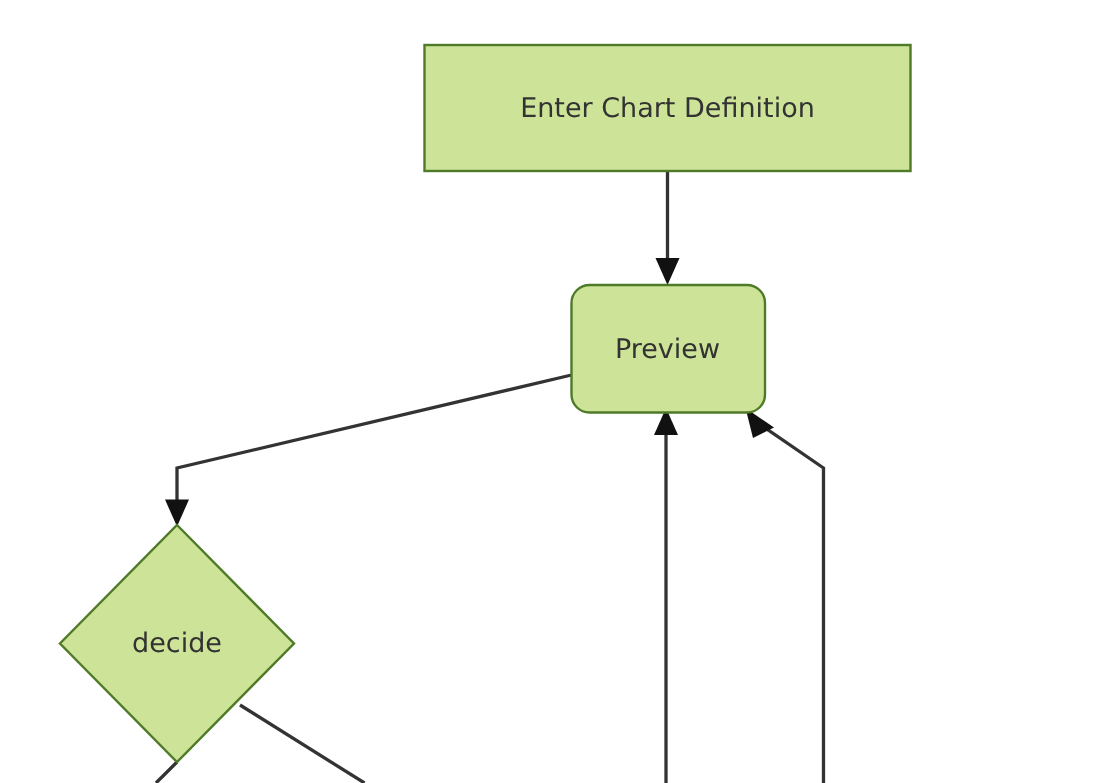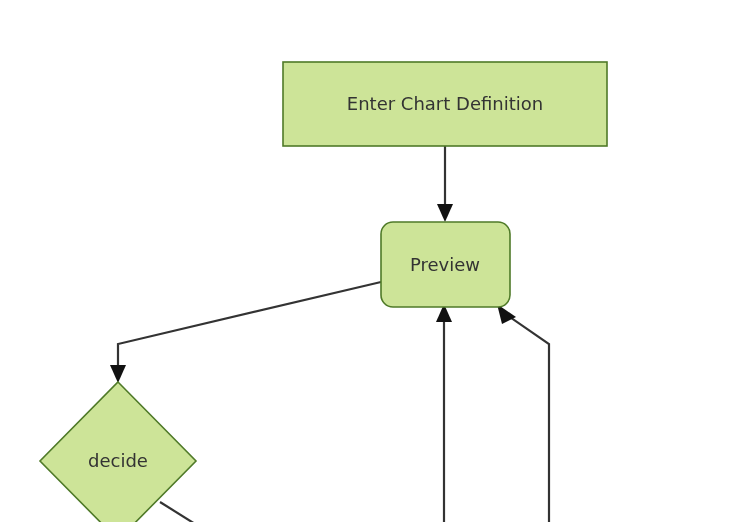--- a/index.html
+++ b/index.html
@@ -11,21 +11,20 @@
     width: 740px;
     height: 522px;
     overflow: hidden;
     font-family: "DejaVu Sans", "Liberation Sans", sans-serif;
   }
   #flowchart-root {
     position: relative;
     width: 740px;
     height: 376px;
     background: #ffffff;
-    margin-top: 32px;
   }
   #flow-svg {
     position: absolute;
     top: 0;
     left: 0;
     width: 740px;
     height: 522px;
   }
   .node-label {
     font-family: "DejaVu Sans", "Liberation Sans", sans-serif;

